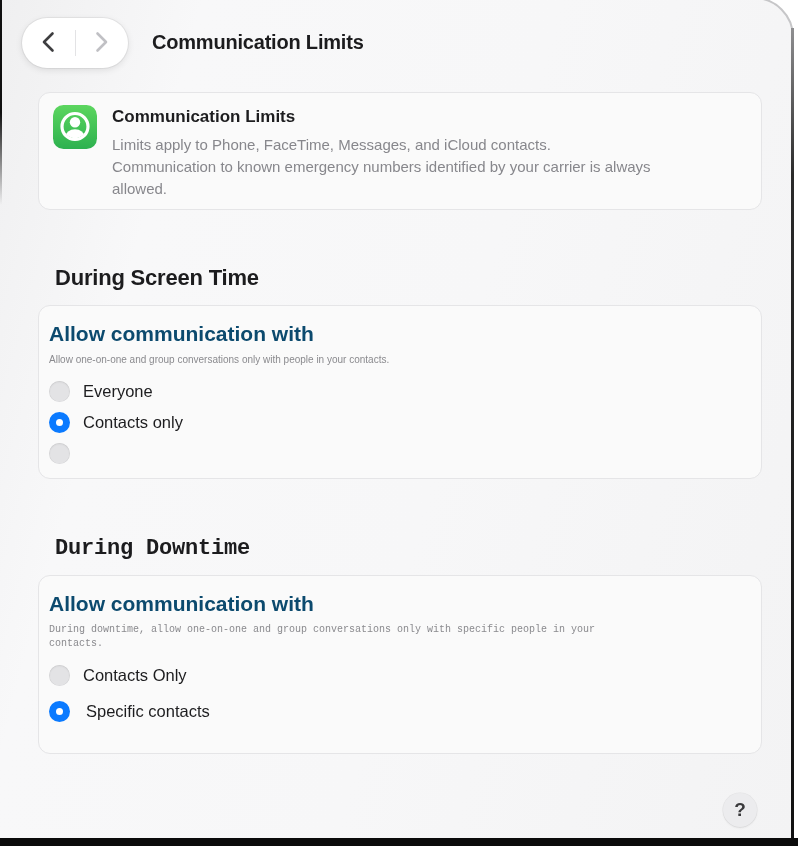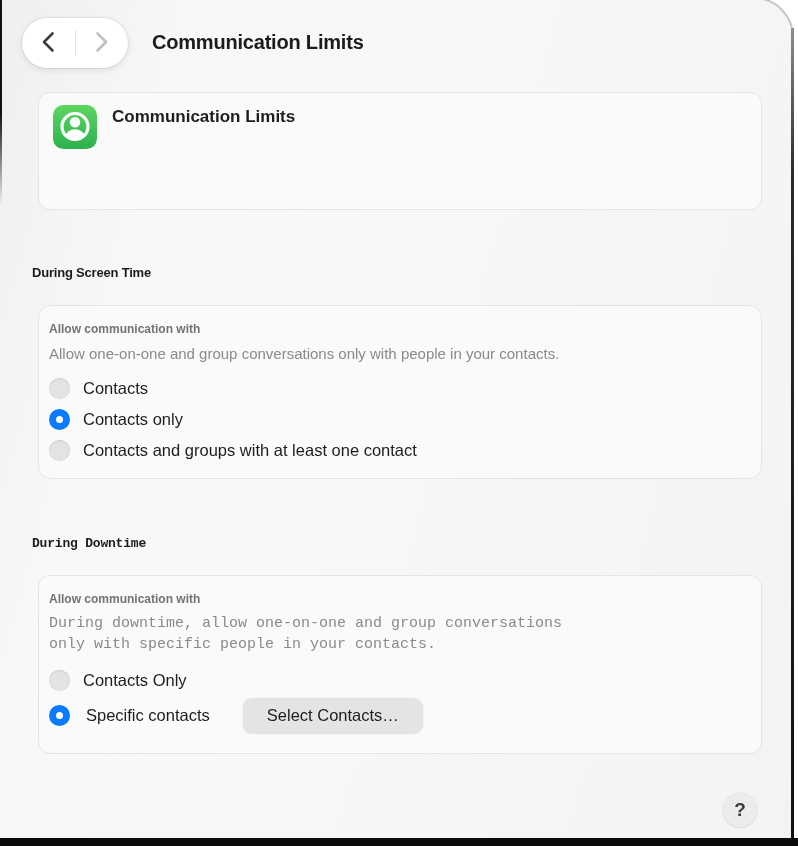--- a/index.html
+++ b/index.html
@@ -47,27 +47,27 @@
     border: 1px solid #e5e5e7;
     border-radius: 12px;
   }
   .card-intro { top: 92px;  height: 118px; padding: 12px 16px 12px 14px; display: flex; gap: 15px; }
   .card-st    { top: 305px; height: 174px; padding: 16px 16px 0 10px; }
   .card-dt    { top: 575px; height: 179px; padding: 16px 16px 0 10px; }
   .app-icon { flex: none; width: 44px; height: 44px; }
   .intro-title { font-size: 17px; font-weight: bold; color: #1d1d1f; margin: 2px 0 7px; }
   .intro-desc  { font-size: 15px; color: #87878c; line-height: 1.46; max-width: 545px; }
   .section-heading {
-    position: absolute; left: 32px;
-    font-size: 13px; font-weight: bold; color: #1c1c1e; letter-spacing: -0.2px;
+    position: absolute; left: 55px;
+    font-size: 22px; font-weight: bold; color: #1c1c1e; letter-spacing: -0.2px;
   }
   .sec-st { top: 265px; }
   .sec-dt { top: 536px; font-family: Liberation Mono, monospace; }
-  .group-title { font-size: 12px; font-weight: bold; color: #737373; margin-bottom: 7px; }
-  .group-desc  { font-size: 15px; color: #8a8a8e; line-height: 1.42; margin-bottom: 9px; }
+  .group-title { font-size: 21px; font-weight: bold; color: #0c4a6e; margin-bottom: 7px; }
+  .group-desc  { font-size: 10px; color: #8a8a8e; line-height: 1.42; margin-bottom: 9px; }
   .desc-st { max-width: 545px; }
   .desc-dt { max-width: 558px; font-family: Liberation Mono, monospace; }
   
   .option-row { display: flex; align-items: center; gap: 13px; height: 31px; }
   .option-row.with-button { height: 40px; gap: 16px; }
   .radio {
     flex: none; width: 21px; height: 21px; border-radius: 50%;
     background: #e3e3e5;
     box-shadow: inset 0 1px 2px rgba(0,0,0,0.08), inset 0 0 0 0.5px rgba(0,0,0,0.05);
     display: flex; align-items: center; justify-content: center; cursor: pointer;
@@ -130,57 +130,56 @@
       <rect width="44" height="44" rx="10.5" fill="url(#gicon)"></rect>
       <circle cx="22" cy="21.5" r="13" fill="none" stroke="#ffffff" stroke-width="3.2"></circle>
       <circle cx="22" cy="17.3" r="5.2" fill="#ffffff"></circle>
       <g clip-path="url(#cicon)">
           <ellipse cx="22" cy="31.8" rx="9.6" ry="7.6" fill="#ffffff"></ellipse>
         </g>
     </svg>
   </span>
   <div>
     <div class="intro-title">Communication Limits</div>
+    <div class="intro-desc">Limits apply to Phone, FaceTime, Messages, and iCloud contacts. Communication to known emergency numbers identified by your carrier is always allowed.</div>
   </div>
 </div>
 
 <div class="section-heading sec-st">During Screen Time</div>
 <div class="card card-st">
   <div class="group-title">Allow communication with</div>
   <div class="group-desc desc-st">Allow one-on-one and group conversations only with people in your contacts.</div>
   <div class="option-row">
     <span class="radio"></span>
-    <span class="option-label">Contacts</span>
+    <span class="option-label">Everyone</span>
   </div>
   <div class="option-row">
     <span class="radio selected">
         <span class="radio-dot"></span>
       </span>
     <span class="option-label">Contacts only</span>
   </div>
   <div class="option-row">
     <span class="radio"></span>
-    <span class="option-label">Contacts and groups with at least one contact</span>
   </div>
 </div>
 
 <div class="section-heading sec-dt">During Downtime</div>
 <div class="card card-dt">
   <div class="group-title">Allow communication with</div>
   <div class="group-desc desc-dt">During downtime, allow one-on-one and group conversations only with specific people in your contacts.</div>
   <div class="option-row">
     <span class="radio"></span>
     <span class="option-label">Contacts Only</span>
   </div>
   <div class="option-row with-button">
     <span class="radio selected">
         <span class="radio-dot"></span>
       </span>
     <span class="option-label">Specific contacts</span>
-    <button class="select-btn">Select Contacts…</button>
   </div>
 </div>
 
 <button class="help-btn">
   <span>?</span>
 </button>
 
 <div class="edge-left"></div>
 <div class="edge-right"></div>
 <div class="edge-bottom"></div>

